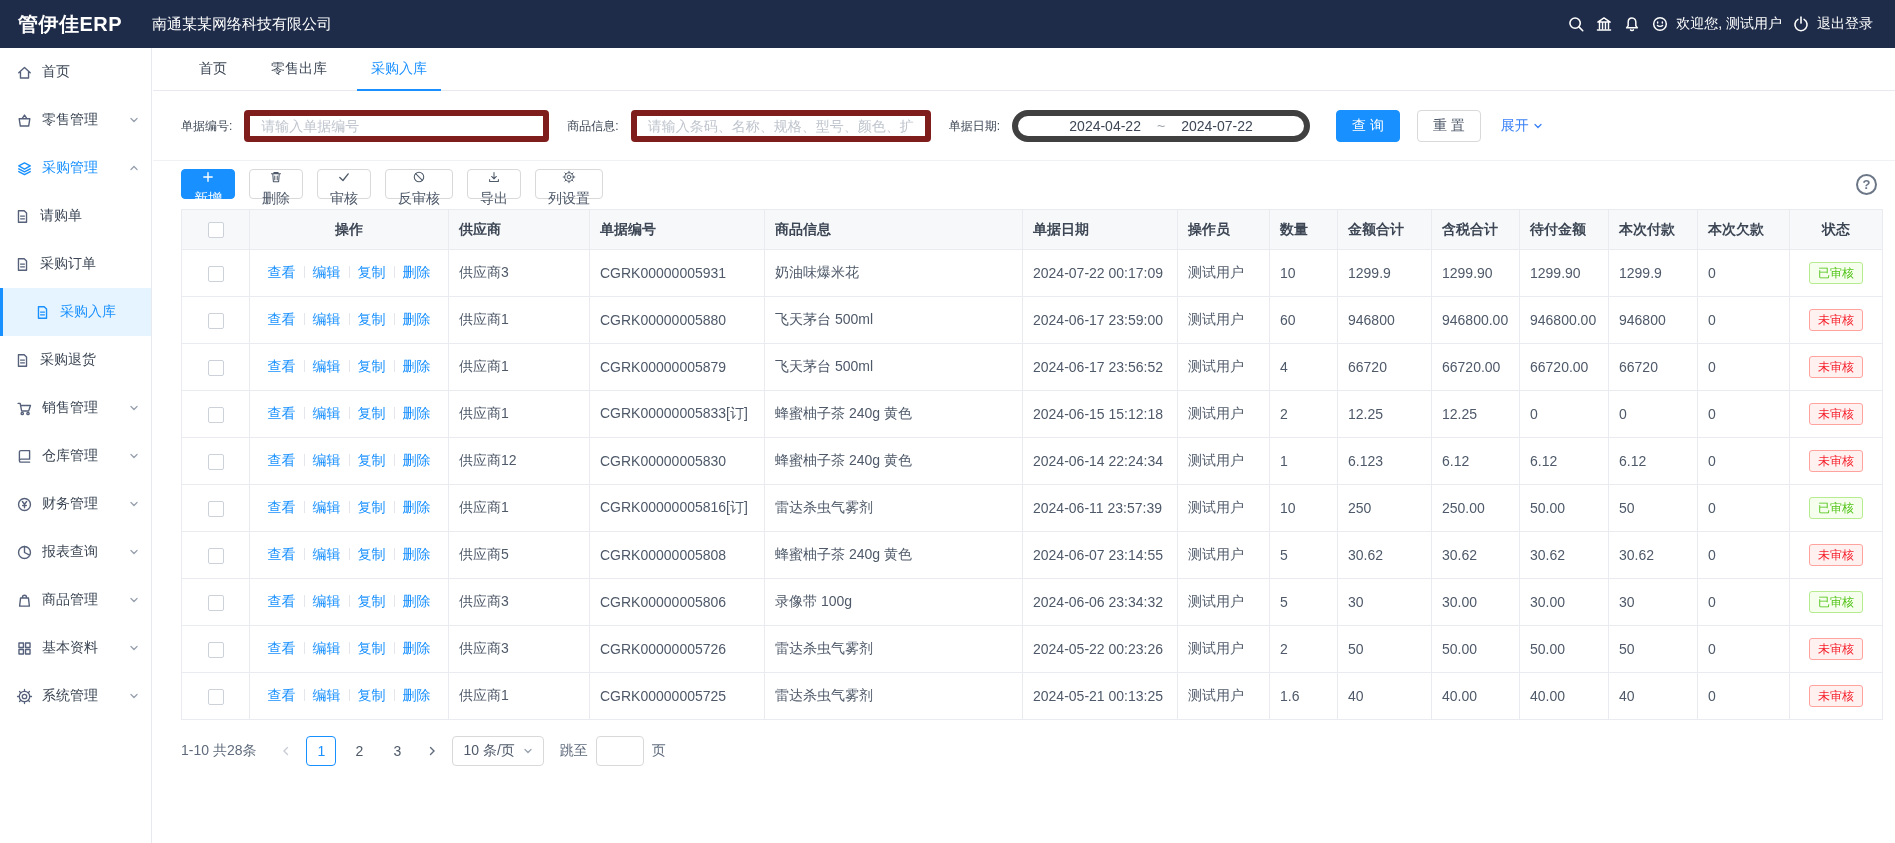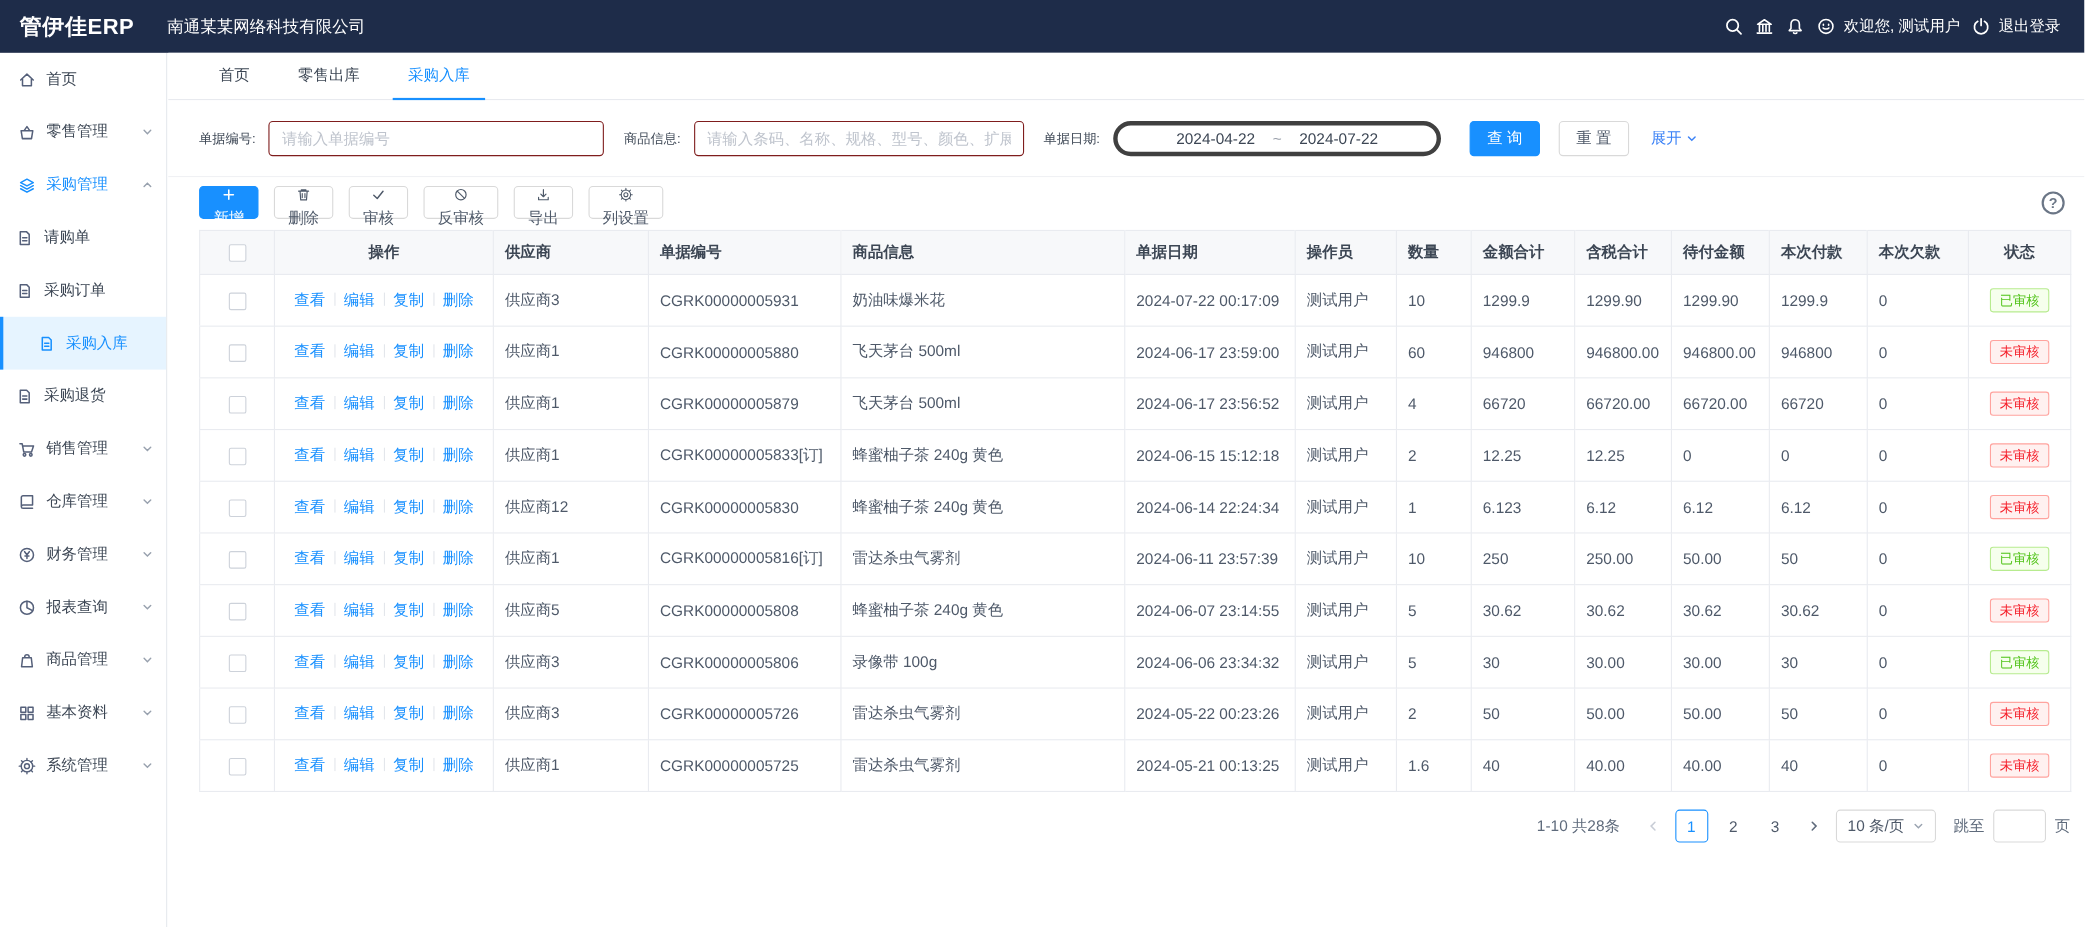--- a/index.html
+++ b/index.html
@@ -40,25 +40,25 @@
     color: #3c4654; cursor: pointer; position: relative; }
   .tab.active { color: #1890ff; }
   .tab.active::after { content: ""; position: absolute; left: 0; right: 0; bottom: -1px; height: 2px;
     background: #1890ff; }
 
   
   .filterbar { display: flex; align-items: center; padding: 19px 16px 18px 28px;
     border-bottom: 1px solid #f0f1f4; }
   .fgroup { display: flex; align-items: center; margin-right: 18px; }
   .flabel { font-size: 12px; color: #3c4654; margin-right: 12px; white-space: nowrap; }
-  .inp { height: 32px; border: 1px solid #7f1d1d; border-radius: 4px; padding: 0 11px; font-size: 14px;
+  .inp { height: 32px; border: 6px solid #7f1d1d; border-radius: 4px; padding: 0 11px; font-size: 14px;
     color: #4c1d95; font-family: inherit; outline: none; }
   .inp::placeholder { color: #bfc4cd; }
   .w305 { width: 305px; } .w340 { width: 300px; }
-  .range { width: 298px; height: 32px; border: 4px solid #404040; border-radius: 16px; display: flex;
+  .range { width: 298px; height: 32px; border: 6px solid #404040; border-radius: 16px; display: flex;
     align-items: center; justify-content: center; gap: 16px; font-size: 14px; color: #3c4654; cursor: pointer; }
   .range .sep { color: #9aa0ab; }
   .btn { height: 32px; padding: 0 15px; border: 1px solid #d9d9d9; background: #fff; border-radius: 4px;
     font-size: 14px; color: #4e5969; display: inline-flex; align-items: center; gap: 6px; cursor: pointer;
     font-family: inherit; white-space: nowrap; }
   .btn-primary { background: #1890ff; border-color: #1890ff; color: #fff; }
   .btn-search { margin-left: 26px; }
   .btn-reset { margin-left: 17px; }
   .expand-link { color: #3b82f6; font-size: 14px; margin-left: 20px; display: inline-flex;
     align-items: center; gap: 4px; cursor: pointer; }
@@ -85,21 +85,21 @@
     background: #fff; vertical-align: middle; cursor: pointer; }
   .action-link { color: #1890ff; cursor: pointer; }
   .action-sep { display: inline-block; width: 1px; height: 12px; background: #e3e6eb; margin: 0 8px;
     vertical-align: -1px; }
   .tag { display: inline-block; font-size: 12px; line-height: 20px; padding: 0 8px; border-radius: 3px;
     border: 1px solid; }
   .tag-green { color: #52c41a; background: #f6ffed; border-color: #b7eb8f; }
   .tag-red { color: #f5222d; background: #fff1f0; border-color: #ffa39e; }
 
   
-  .pagination { width: 1701px; margin: 16px 0 0 28px; display: flex; justify-content: flex-end;
+  .pagination { width: 1701px; margin: 16px 0 0 28px; display: flex; 
     align-items: center; gap: 8px; font-size: 14px; color: #5f6b7c; }
   .pg-total { margin-right: 10px; }
   .pg-arrow { width: 24px; height: 30px; display: inline-flex; align-items: center; justify-content: center;
     cursor: pointer; color: #5f6b7c; }
   .pg-arrow.disabled { color: #c8cdd6; }
   .pg-pages { display: inline-flex; gap: 8px; }
   .page-btn { min-width: 30px; height: 30px; line-height: 30px; text-align: center; border-radius: 4px;
     cursor: pointer; color: #4e5969; }
   .page-btn.active { border: 1px solid #1890ff; color: #1890ff; line-height: 28px; background: #fff; }
   .pg-size { height: 30px; border: 1px solid #d9d9d9; border-radius: 4px; display: inline-flex;

